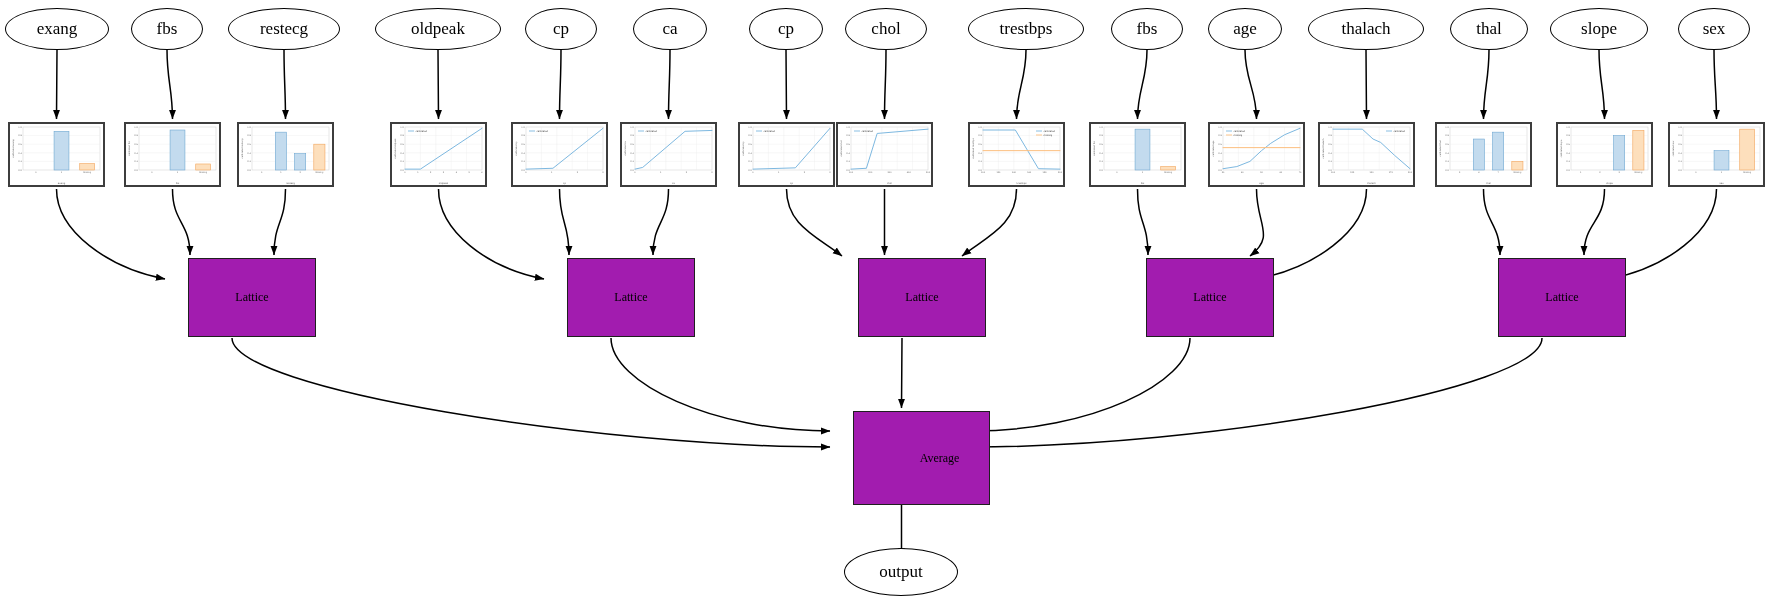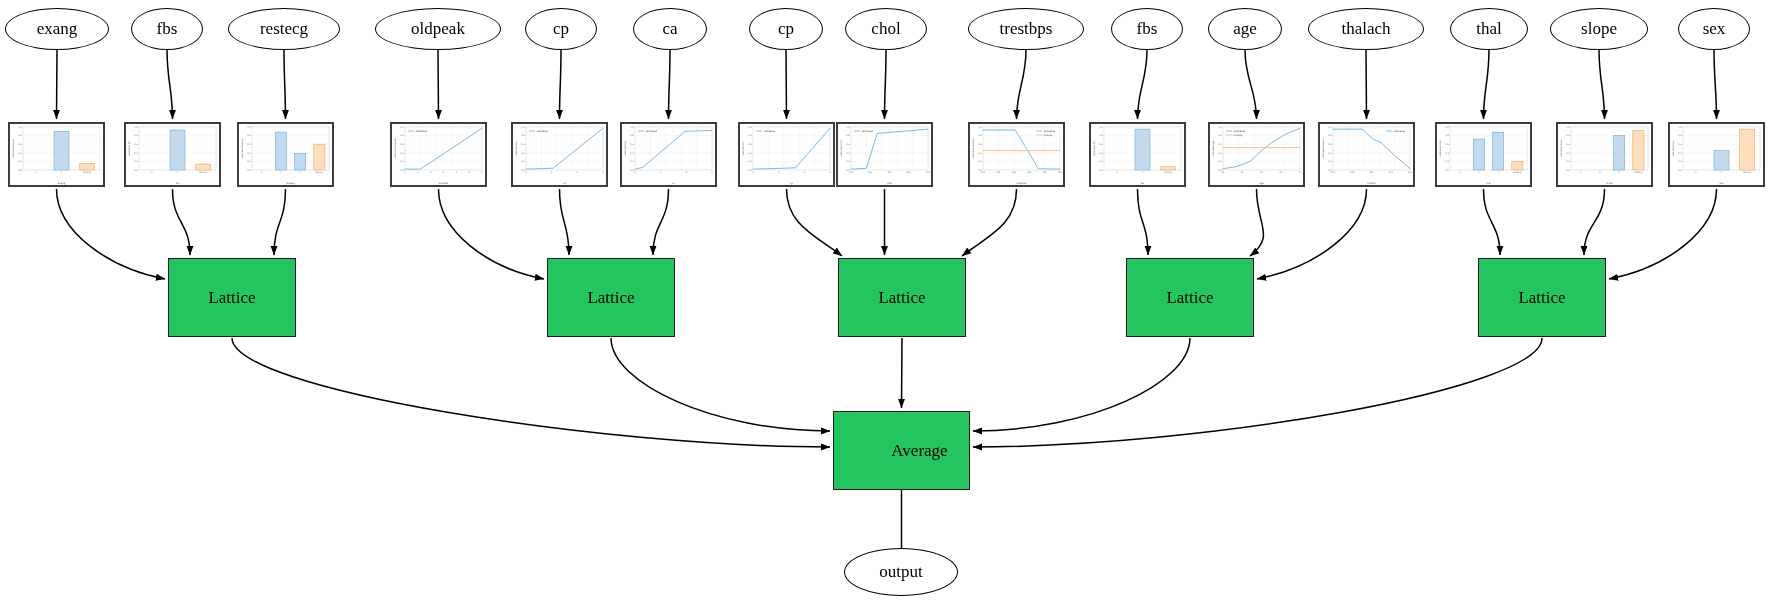--- a/index.html
+++ b/index.html
@@ -3,24 +3,24 @@
 <meta charset="utf-8">
 <style>
   html,body{margin:0;padding:0;background:#ffffff;}
   #canvas{position:relative;width:1768px;height:615px;background:#ffffff;overflow:hidden;
           font-family:"Liberation Serif", serif;}
   #edges{position:absolute;left:0;top:0;width:1768px;height:615px;}
   #nodes{position:absolute;left:0;top:0;width:100%;height:100%;}
   .node-ellipse{position:absolute;box-sizing:border-box;border:1.5px solid #000;border-radius:50%;
       background:#fff;display:flex;align-items:center;justify-content:center;
       font-size:17px;color:#000;white-space:nowrap;}
-  .node-box{position:absolute;box-sizing:border-box;border:1.5px solid #1f1f1f;background:#22c55e;
-      display:flex;align-items:center;justify-content:center;font-size:17px;color:#000;}
+  .node-box{position:absolute;box-sizing:border-box;border:1.5px solid #1f1f1f;background:#a21caf;
+      display:flex;align-items:center;justify-content:center;font-size:12px;color:#000;margin-left:20px;}
   .chart-node{position:absolute;box-sizing:border-box;border:2px solid #3d3d3d;background:#fff;}
-  #avg{left:833px;top:411px;width:137px;height:79px;padding-left:36px;}
+  #avg{left:833px;top:411px;width:137px;height:94px;padding-left:36px;}
   #out{left:844px;top:548px;width:114px;height:48px;}
 </style>
 </head>
 <body>
 
 <div id="canvas">
   <svg id="edges" width="1768" height="615" viewBox="0 0 1768 615">
     <defs>
       <marker id="arrow" markerUnits="userSpaceOnUse" markerWidth="12" markerHeight="9" refX="9.2" refY="4" orient="auto">
         <path d="M0,0.5 L9.5,4 L0,7.5 Z" fill="#000"></path>

